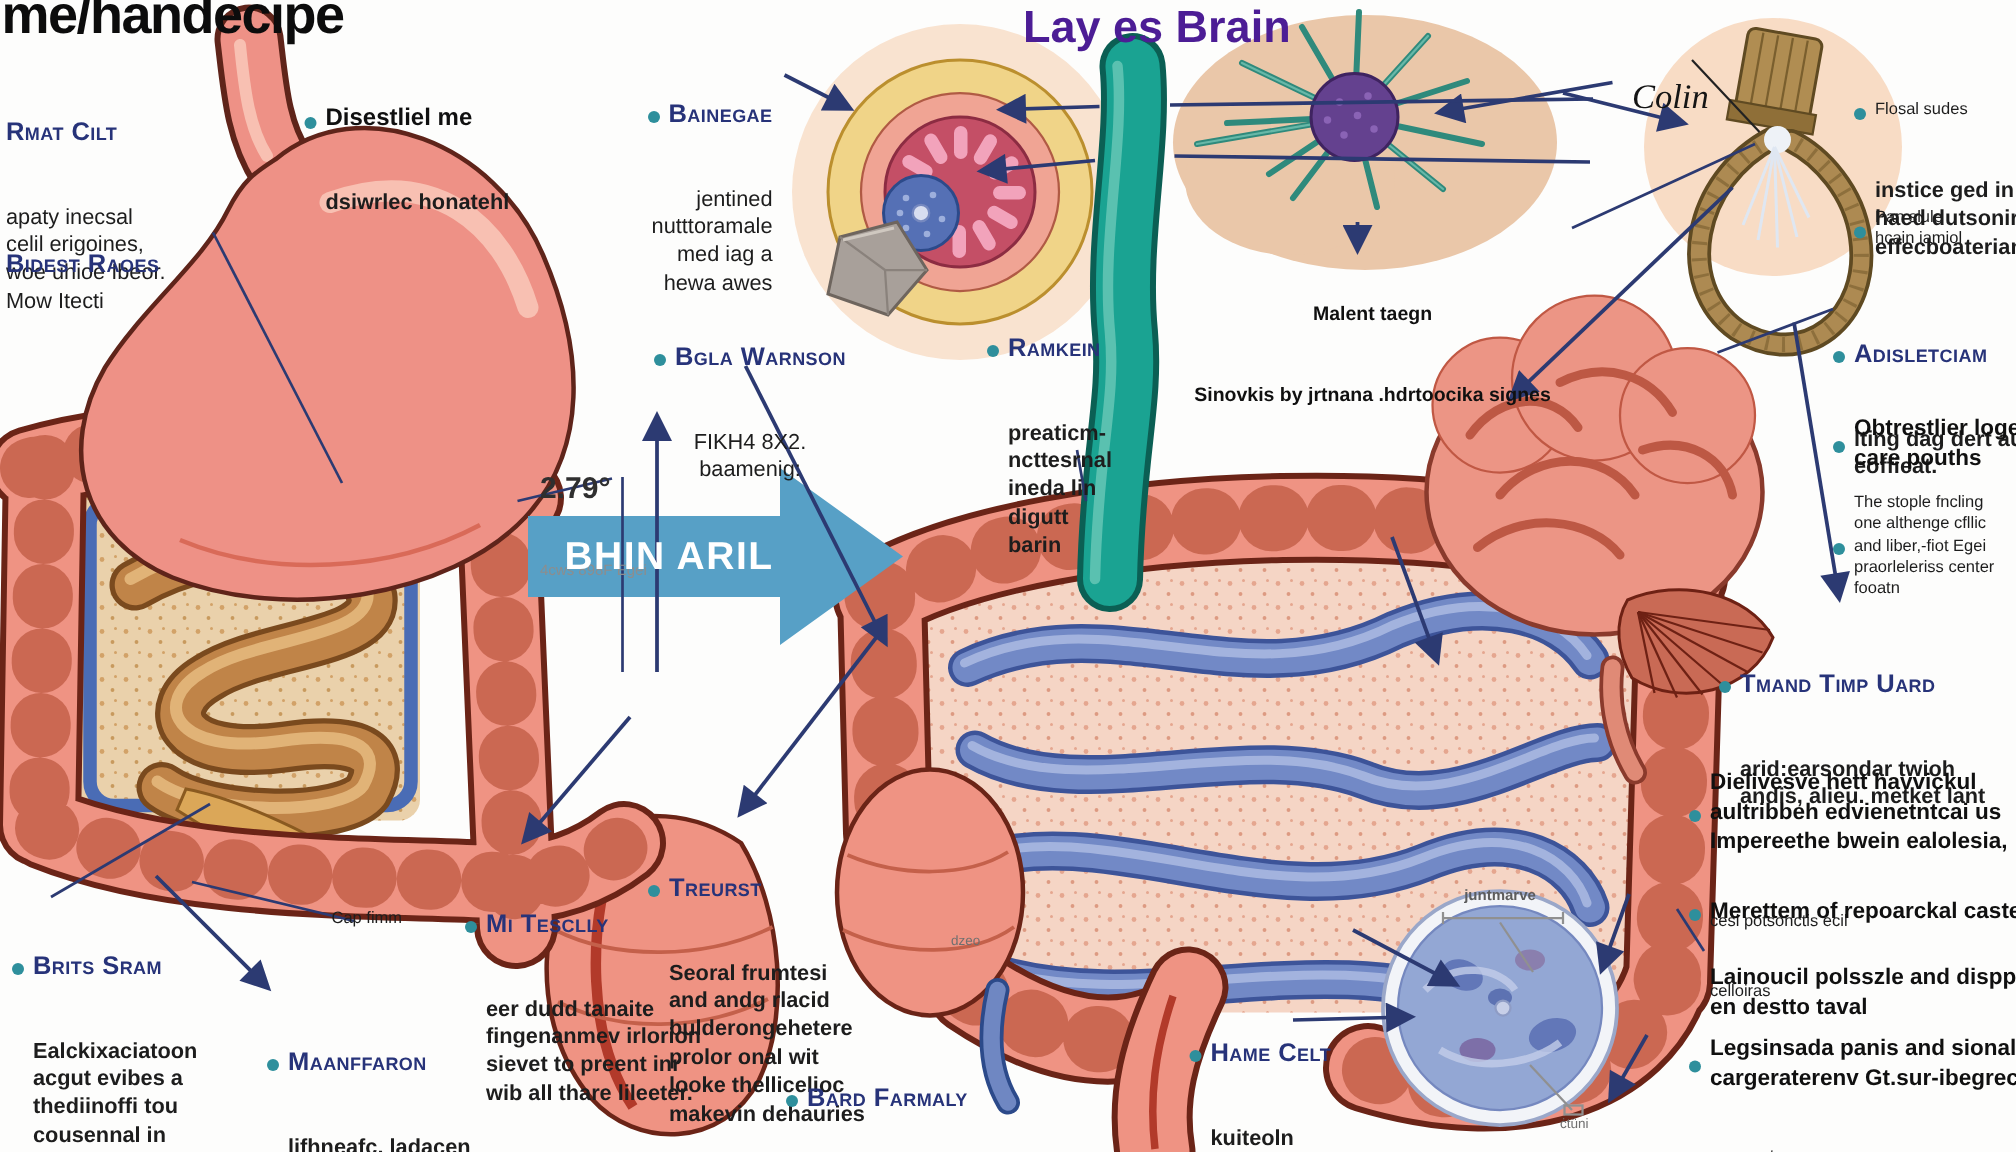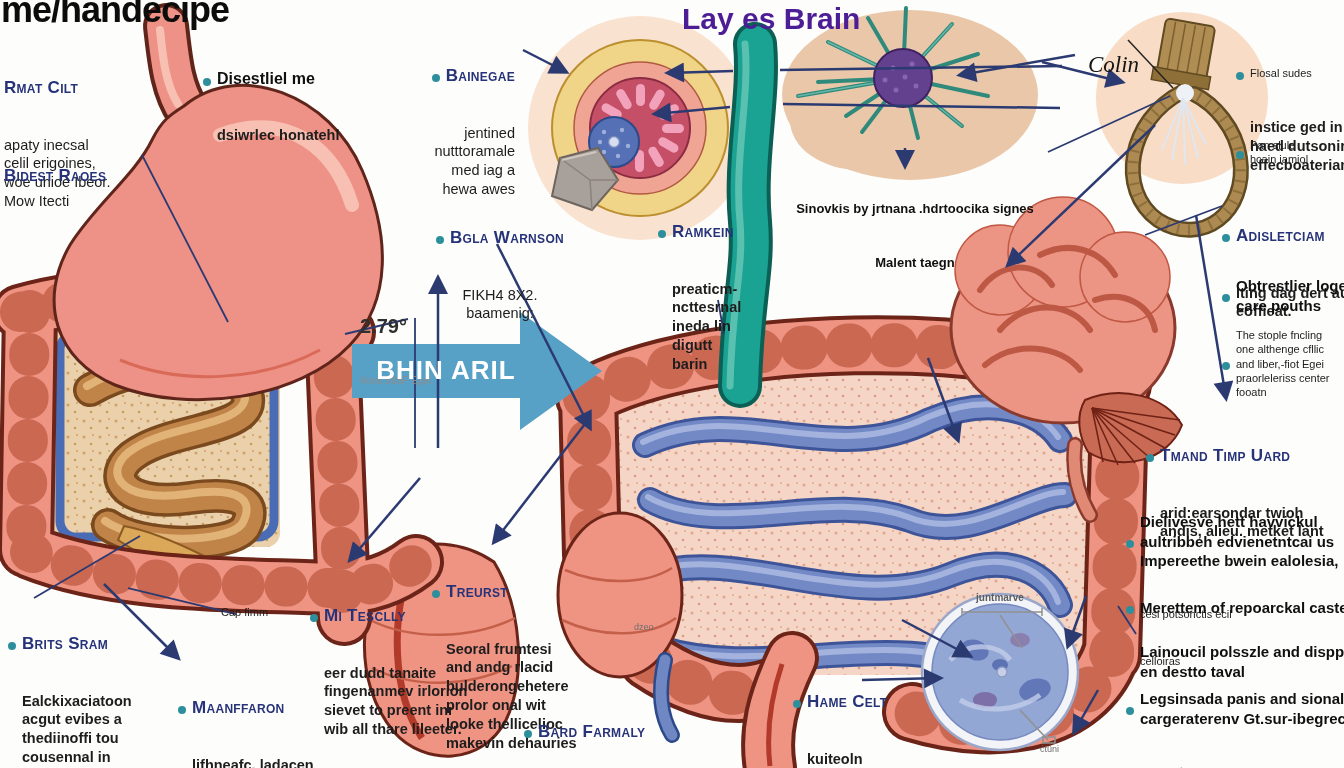--- a/index.html
+++ b/index.html
@@ -392,22 +392,22 @@
   <div class="hdr"><span class="dot"></span>
     <span class="tn">Ramkein</span></div>
   <div class="body ind">preaticm-
 ncttesrnal
 ineda lin
 digutt
 barin</div>
 </div>
 
 <div class="lbl ca" style="left:775px;top:164px;width:280px">
+  <div class="malent">Malent taegn</div>
   <div class="malent">Sinovkis by jrtnana .hdrtoocika signes</div>
-  <div class="malent">Malent taegn</div>
 </div>
 
 
 <div class="lbl" style="left:793px;top:656px">
   <div class="hdr"><span class="dot"></span>
     <span class="tn">Hame Celt</span></div>
   <div class="body ind">kuiteoln
 lapenekol inr
 maeh chind sucter</div>
 </div>

